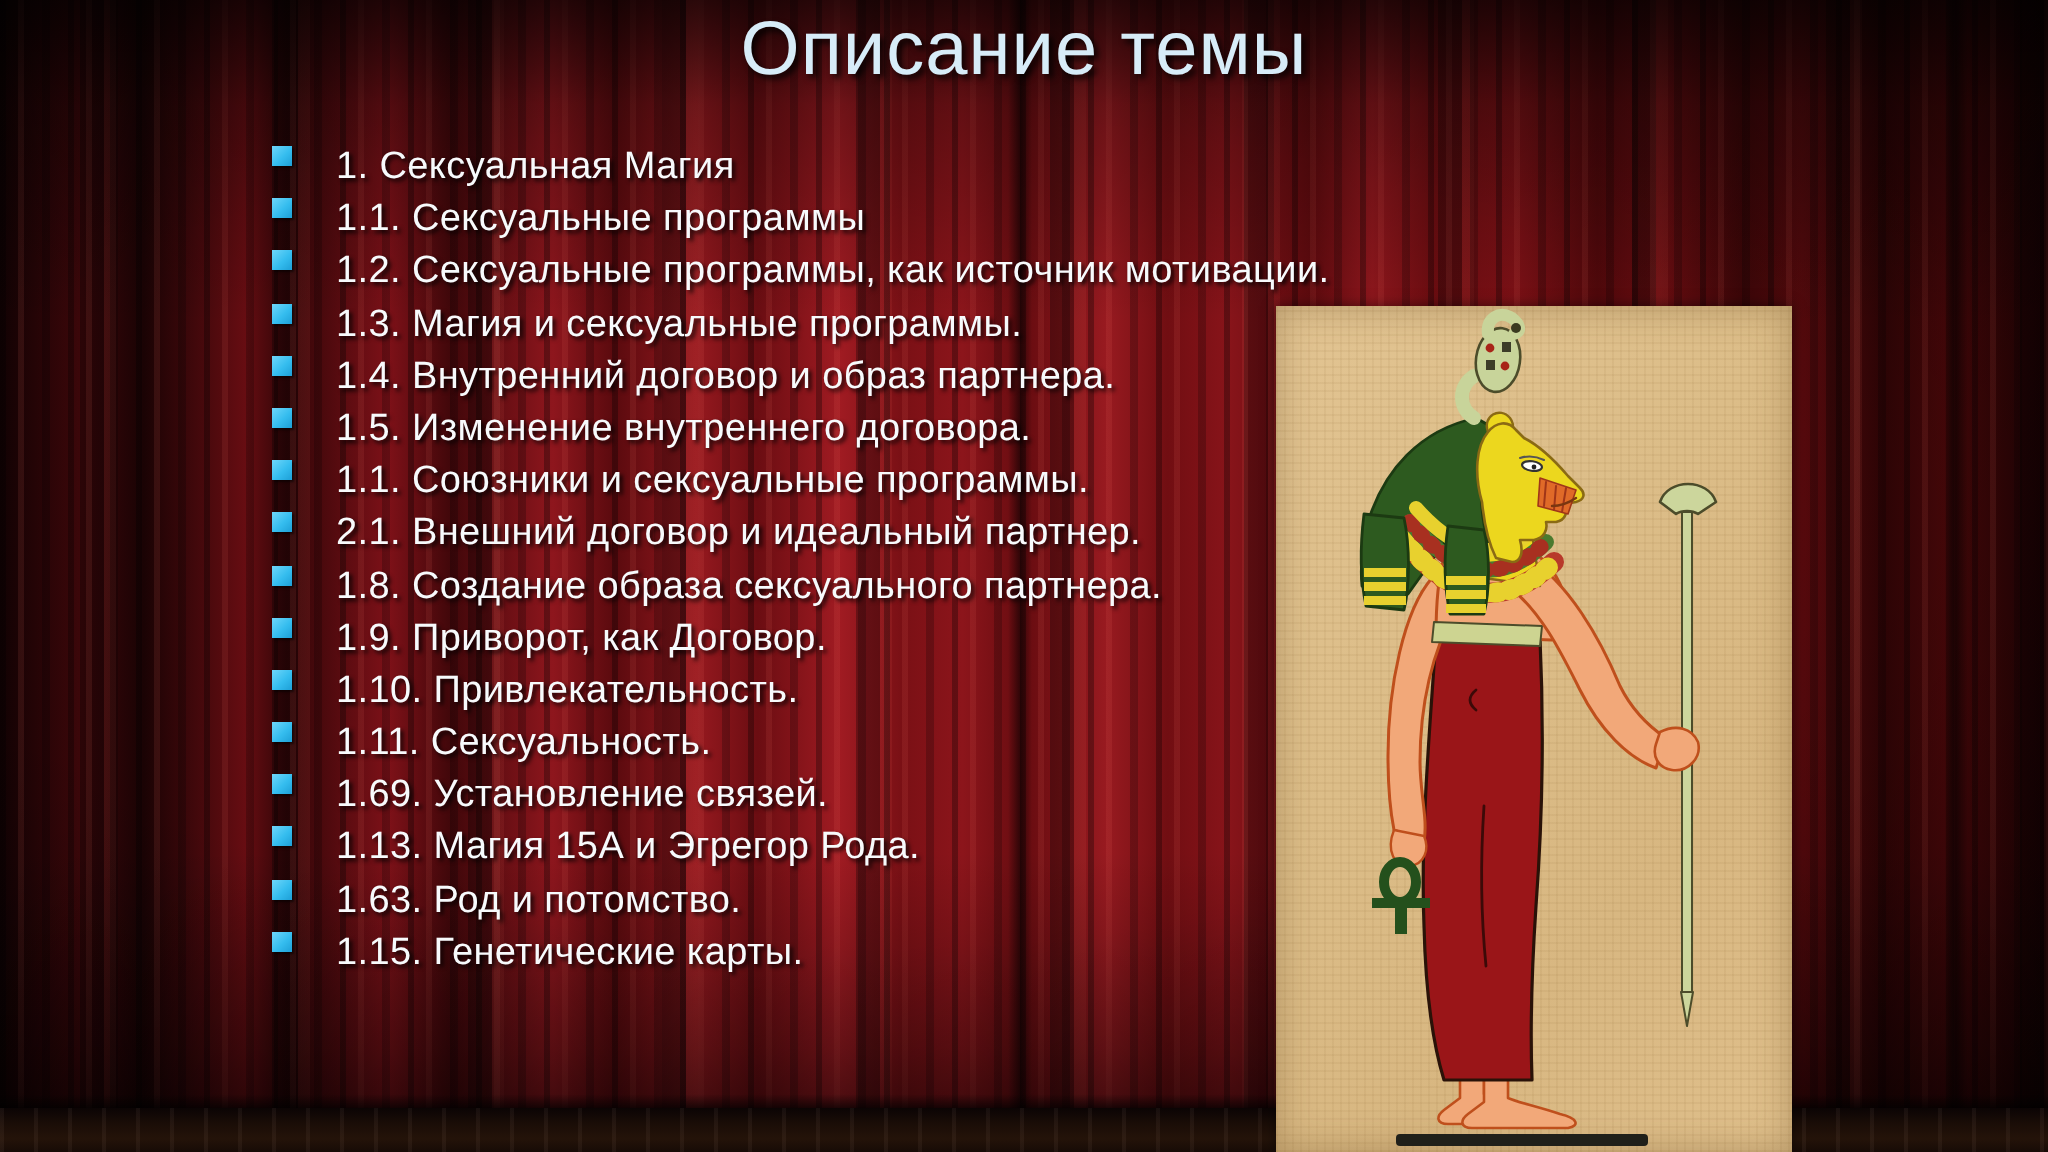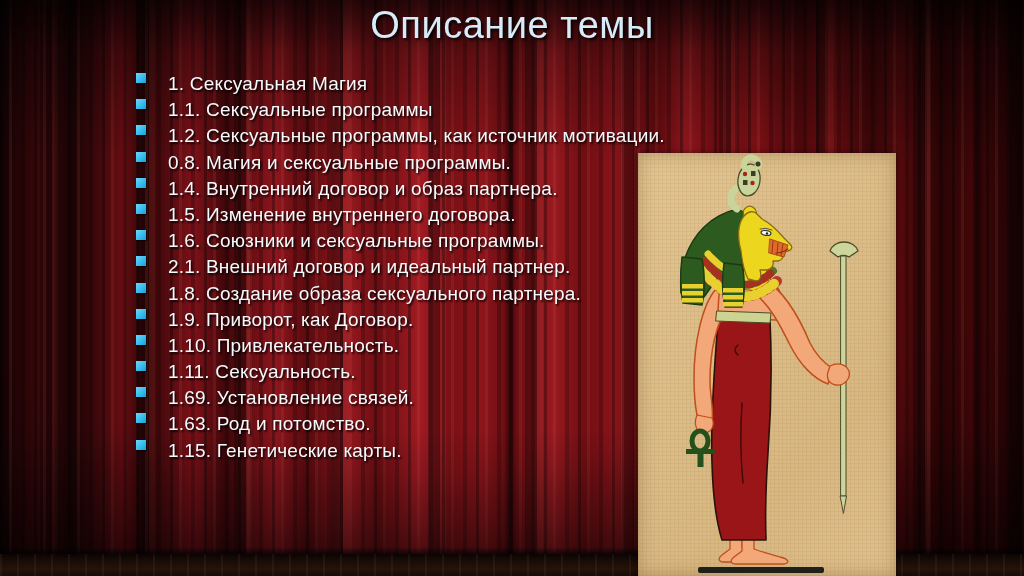--- a/index.html
+++ b/index.html
@@ -94,33 +94,33 @@
     <div class="item">
         <span class="bullet"></span>
         <span class="item-text">1.1. Сексуальные программы</span>
       </div>
     <div class="item">
         <span class="bullet"></span>
         <span class="item-text">1.2. Сексуальные программы, как источник мотивации.</span>
       </div>
     <div class="item">
         <span class="bullet"></span>
-        <span class="item-text">0.8. Магия и сексуальные программы.</span>
+        <span class="item-text">1.3. Магия и сексуальные программы.</span>
       </div>
     <div class="item">
         <span class="bullet"></span>
         <span class="item-text">1.4. Внутренний договор и образ партнера.</span>
       </div>
     <div class="item">
         <span class="bullet"></span>
         <span class="item-text">1.5. Изменение внутреннего договора.</span>
       </div>
     <div class="item">
         <span class="bullet"></span>
-        <span class="item-text">1.6. Союзники и сексуальные программы.</span>
+        <span class="item-text">1.1. Союзники и сексуальные программы.</span>
       </div>
     <div class="item">
         <span class="bullet"></span>
         <span class="item-text">2.1. Внешний договор и идеальный партнер.</span>
       </div>
     <div class="item">
         <span class="bullet"></span>
         <span class="item-text">1.8. Создание образа сексуального партнера.</span>
       </div>
     <div class="item">
@@ -131,20 +131,24 @@
         <span class="bullet"></span>
         <span class="item-text">1.10. Привлекательность.</span>
       </div>
     <div class="item">
         <span class="bullet"></span>
         <span class="item-text">1.11. Сексуальность.</span>
       </div>
     <div class="item">
         <span class="bullet"></span>
         <span class="item-text">1.69. Установление связей.</span>
+      </div>
+    <div class="item">
+        <span class="bullet"></span>
+        <span class="item-text">1.13. Магия 15А и Эгрегор Рода.</span>
       </div>
     <div class="item">
         <span class="bullet"></span>
         <span class="item-text">1.63. Род и потомство.</span>
       </div>
     <div class="item">
         <span class="bullet"></span>
         <span class="item-text">1.15. Генетические карты.</span>
       </div>
   </div>

